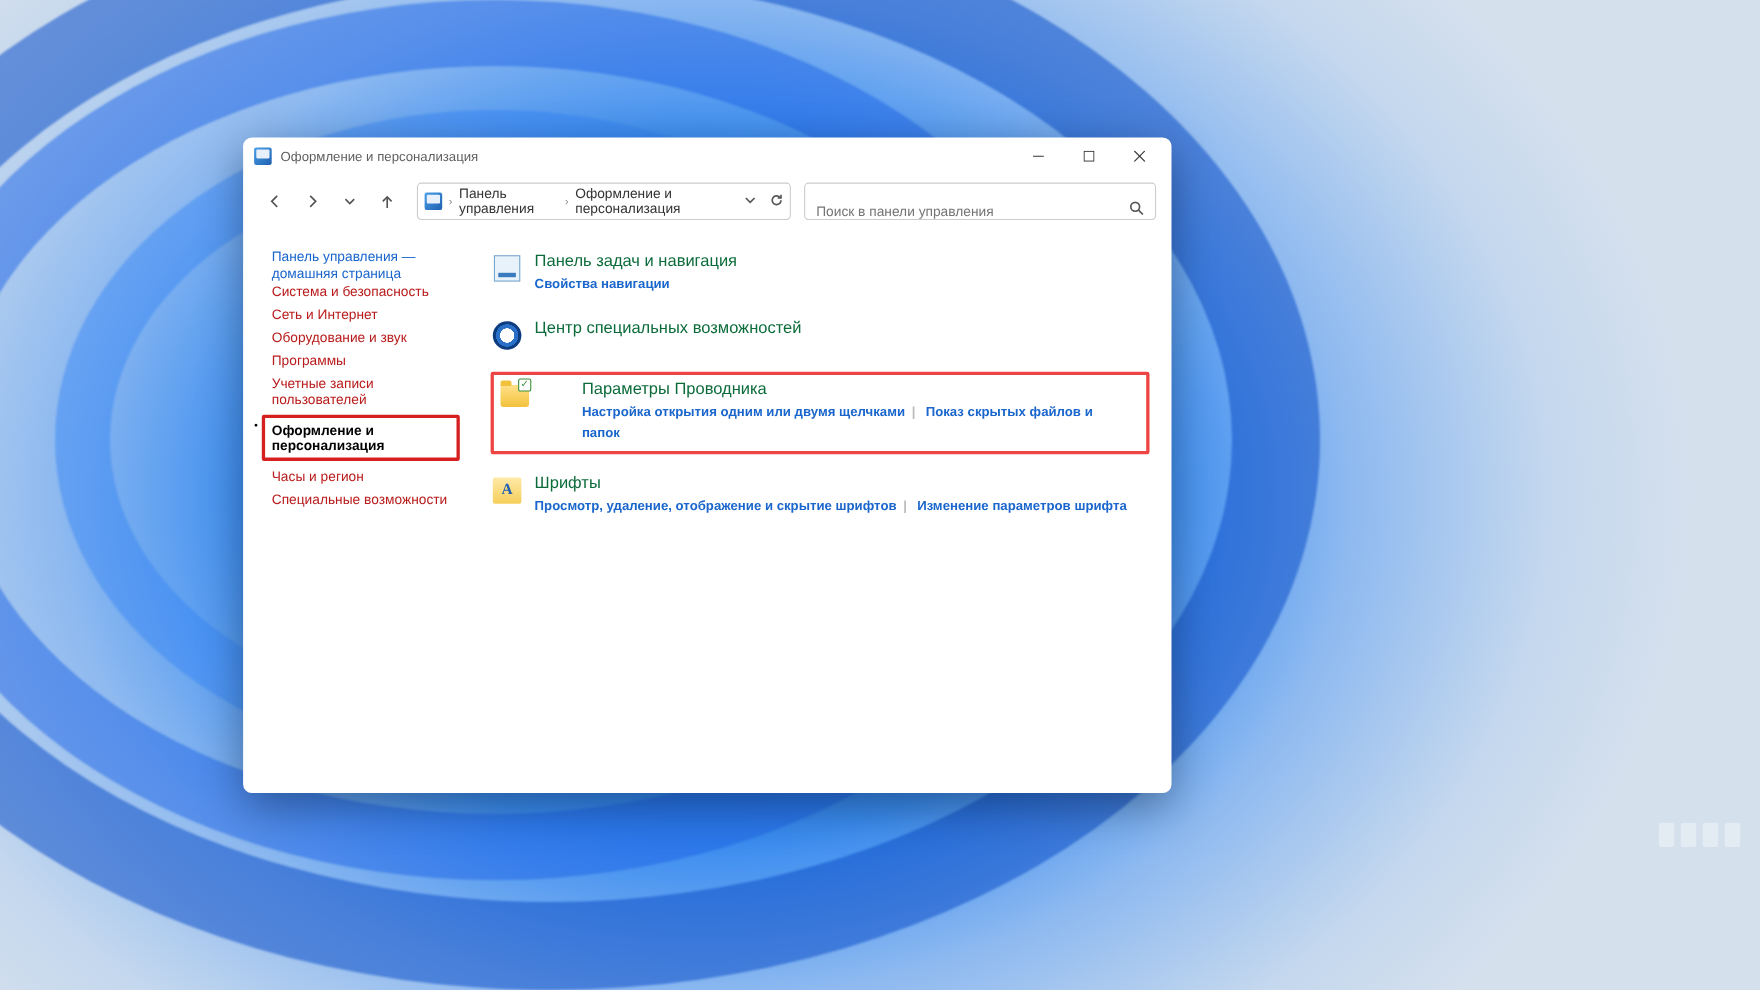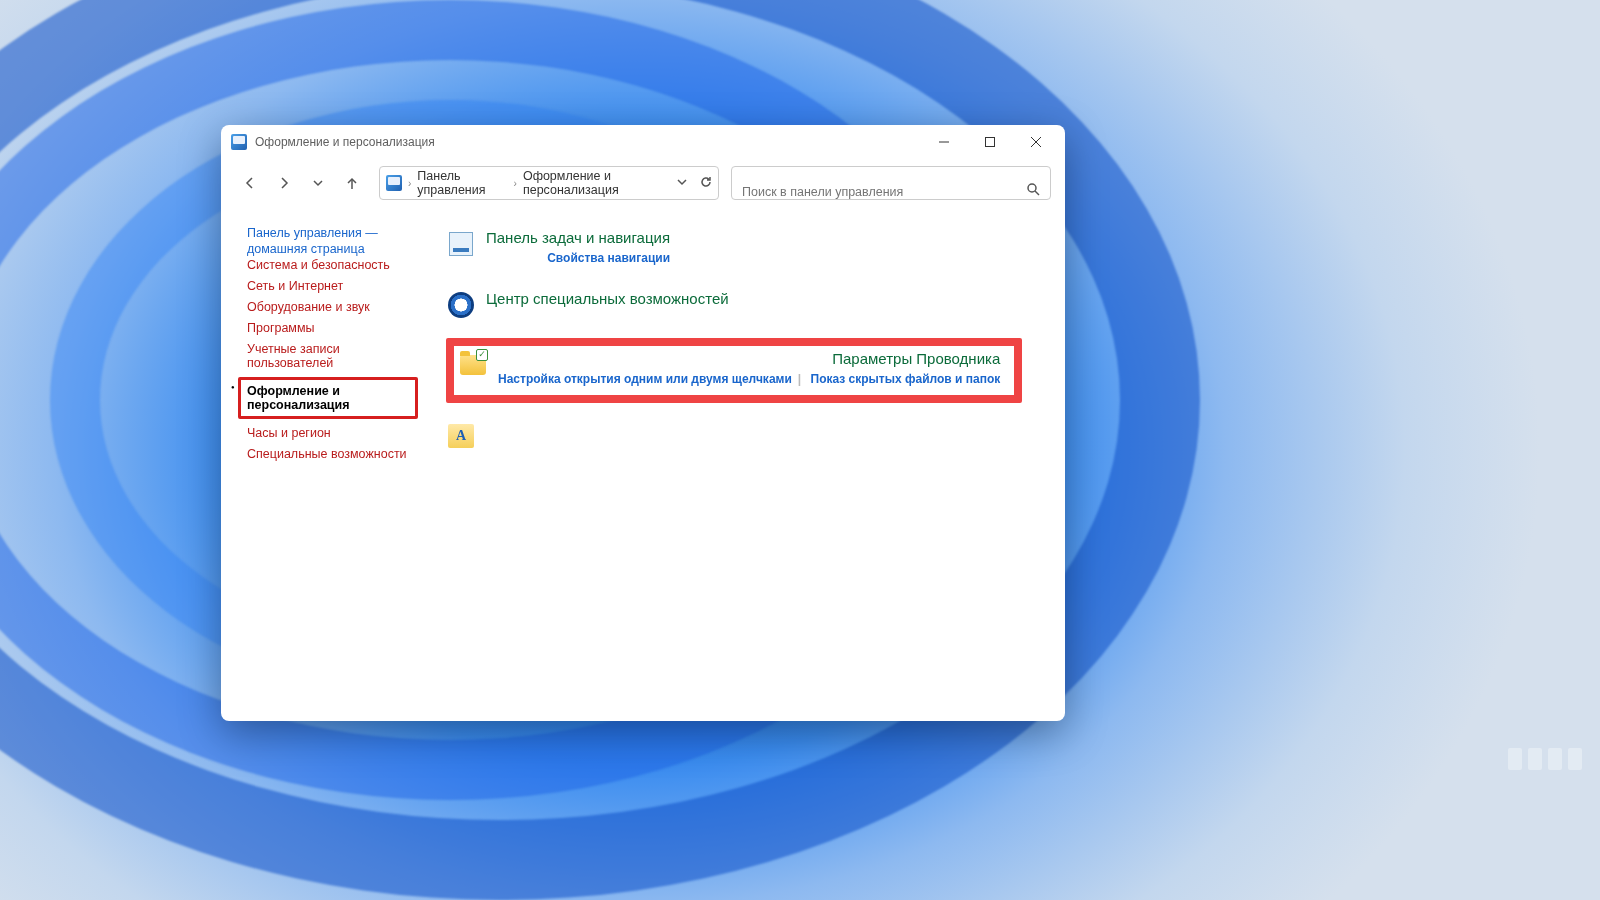--- a/index.html
+++ b/index.html
@@ -64,30 +64,30 @@
   .sidebar .cat.active {
     color:#000; font-weight:600;
     border:3px solid #d61f1f; border-radius:2px;
     padding:4px 6px; margin-left:-9px; margin-right:4px;
     position:relative;
   }
   .sidebar .cat.active::before {
     content:"●"; position:absolute; left:-10px; top:4px; font-size:6px; color:#000;
   }
 
-  .content { flex:1; padding-left: 24px; text-align: right; }
+  .content { flex:1; padding-left: 24px; }
   .section { display:flex; margin-bottom: 14px; padding: 4px 0; }
   .sec-icon { width:30px; height:30px; margin-right:10px; flex-shrink:0; display:flex; align-items:center; justify-content:center; }
   .sec-body .heading { color:#0b6b3a; font-size:15px; margin-bottom:3px; font-weight:400; }
   .sec-body .links { font-size:12px; line-height:1.6;font-weight:bold; }
   .sec-body .links a { color:#1a66cc; text-decoration:none; }
   .sec-body .links .pipe { color:#bbb; margin:0 6px; }
   .section.highlighted {
-    border:8px solid #ef4444; border-radius:2px; padding:4px 14px 6px 4px;
-    width: fit-content; min-width: 510px;
+    border:3px solid #ef4444; border-radius:2px; padding:4px 14px 6px 4px;
+    width: fit-content; min-width: 510px; gap: 36px;
   }
 
   
   .ic-taskbar { width:24px; height:24px; border:1px solid #7aa7cc; background:#e8f2fb; position:relative; }
   .ic-taskbar::after { content:""; position:absolute; left:3px; right:3px; bottom:3px; height:4px; background:#3a7bbf; }
   .ic-access { width:26px; height:26px; border-radius:50%; background:radial-gradient(circle,#fff 35%,#2a6fc7 36%,#2a6fc7 55%,#0d3d80 56%); position:relative; }
   .ic-access::after { content:""; position:absolute; inset:7px; background:#fff; border-radius:50%; }
   .ic-folder { width:26px; height:20px; background:linear-gradient(#ffe18a,#f3c23c); border-radius:2px 2px 3px 3px; position:relative; }
   .ic-folder::before { content:""; position:absolute; top:-4px; left:0; width:10px; height:5px; background:#f3c23c; border-radius:2px 2px 0 0; }
   .ic-folder::after { content:"✓"; position:absolute; right:-2px; top:-6px; font-size:9px; color:#3b8f3b; background:#fff; border:1px solid #3b8f3b; width:10px; height:10px; line-height:9px; text-align:center; border-radius:2px; }
@@ -226,20 +226,27 @@
           </div>
         </div>
       </div>
 
       <div class="section">
         <div class="sec-icon">
             <div class="ic-font">
               <span>A</span>
             </div>
           </div>
+        <div class="sec-body">
+          <div class="heading">Шрифты</div>
+          <div class="links">
+            <a>Просмотр, удаление, отображение и скрытие шрифтов</a><span class="pipe">|</span>
+            <a>Изменение параметров шрифта</a>
+          </div>
+        </div>
       </div>
 
     </div>
   </div>
 </div>
 
 <div class="widgets">
   <div></div>
     <div></div>
     <div></div>

